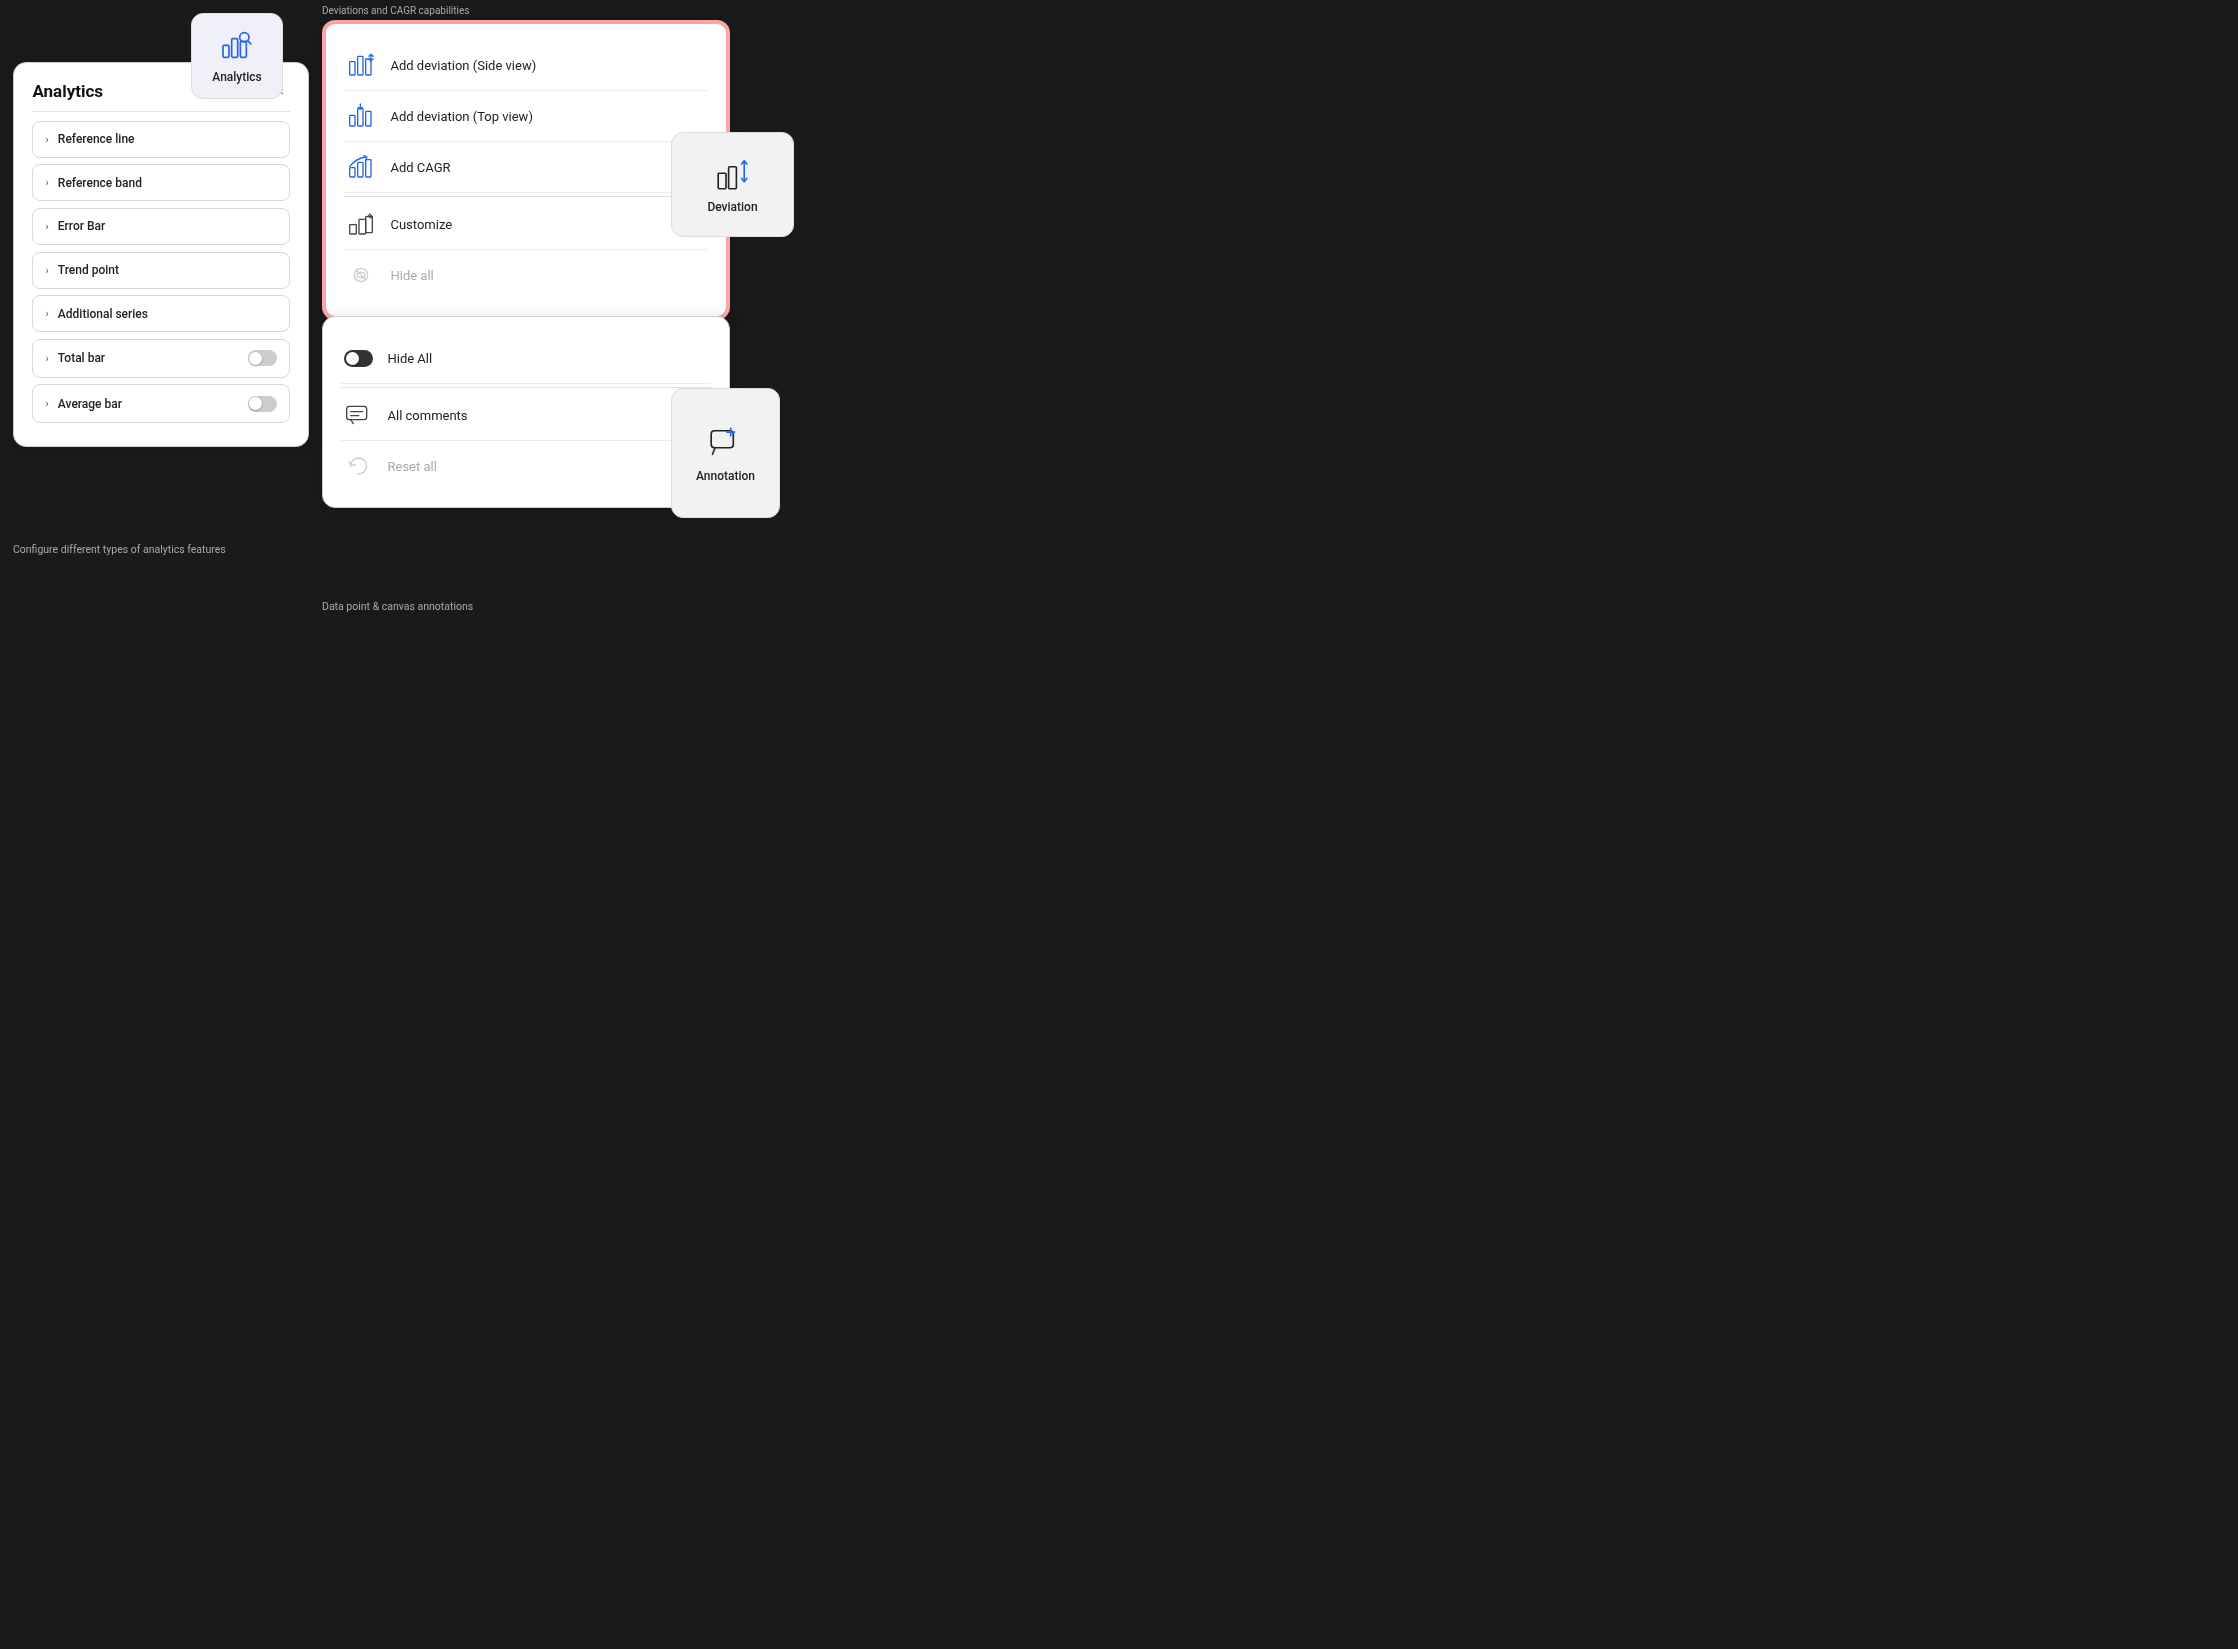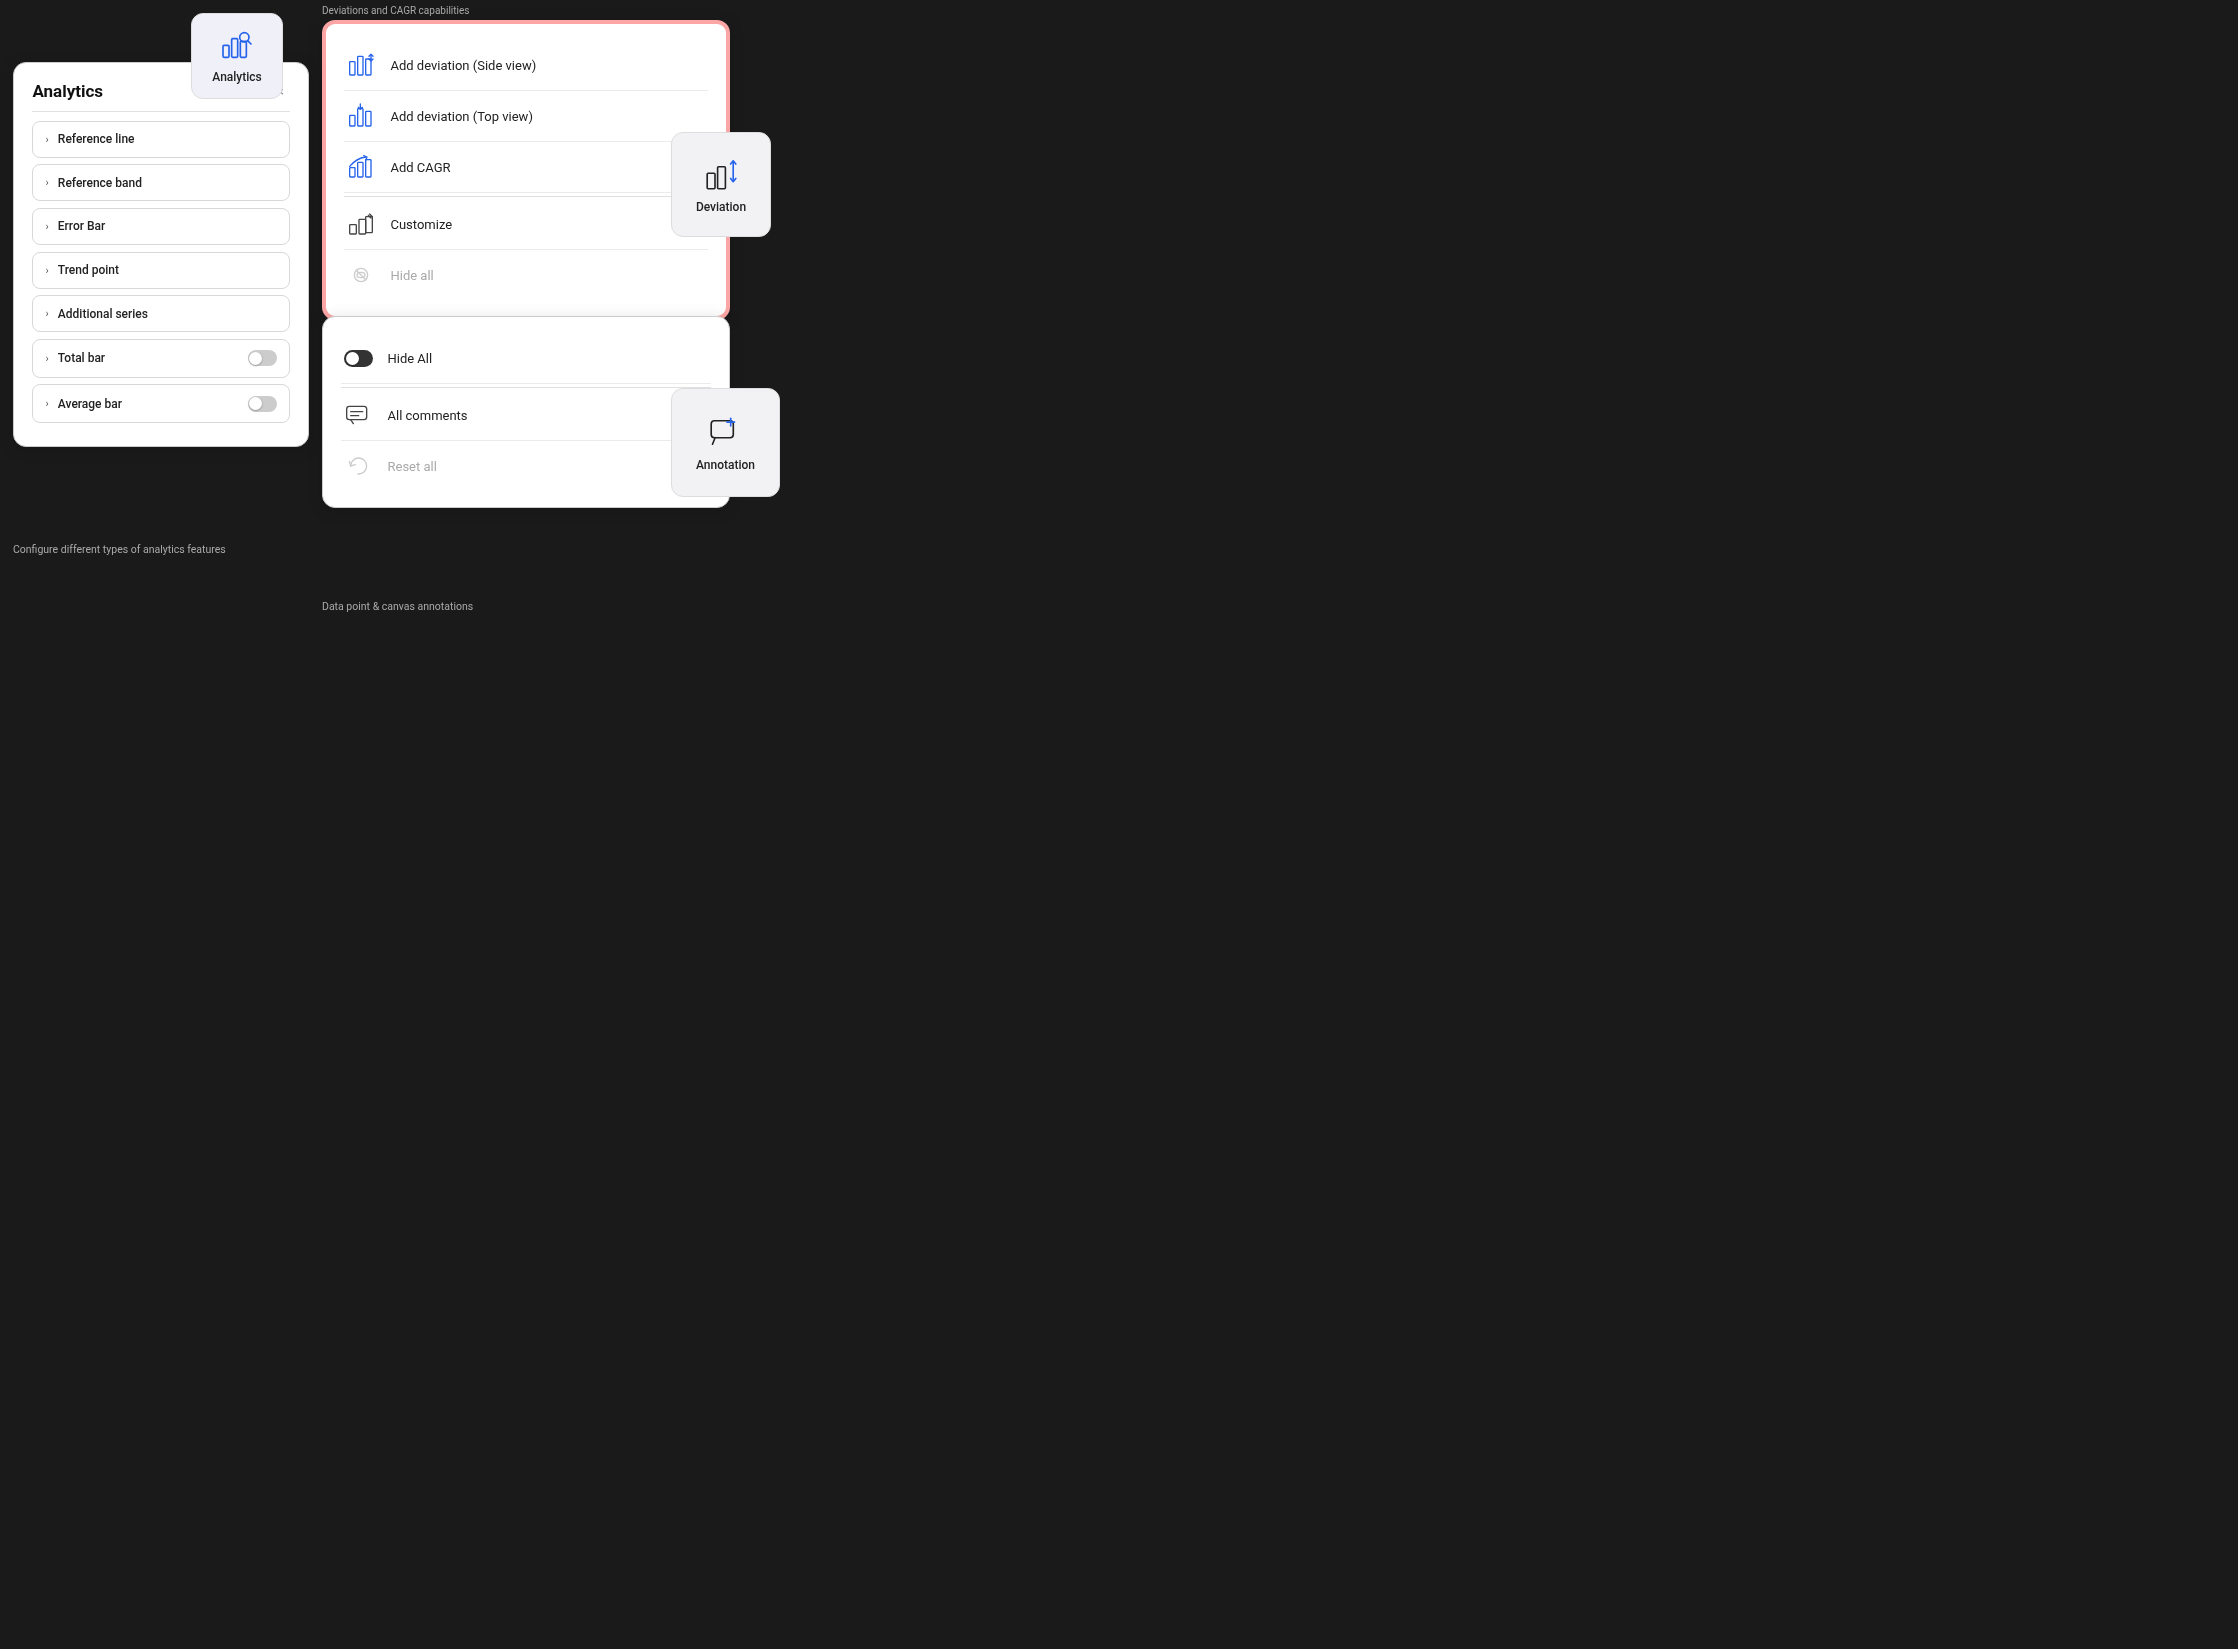--- a/index.html
+++ b/index.html
@@ -227,21 +227,21 @@
       padding: 16px 18.4px;
       z-index: 5;
       box-shadow: 0 2.6px 16px rgba(0,0,0,0.13);
     }
 
     
     .deviation-badge {
       position: absolute;
       top: 132px;
       left: 671px;
-      width: 100px;
+      width: 123px;
       height: 105px;
       background: #f2f2f5;
       border-radius: 12px;
       border: 1px solid #ddd;
       display: flex;
       flex-direction: column;
       align-items: center;
       justify-content: center;
       gap: 6.6px;
       z-index: 10;
@@ -252,21 +252,21 @@
       color: #222;
       font-weight: 500;
     }
 
     
     .annotation-badge {
       position: absolute;
       top: 388px;
       left: 671px;
       width: 109px;
-      height: 109px;
+      height: 130px;
       background: #f2f2f5;
       border-radius: 12px;
       border: 1px solid #ddd;
       display: flex;
       flex-direction: column;
       align-items: center;
       justify-content: center;
       gap: 6.6px;
       z-index: 10;
     }

